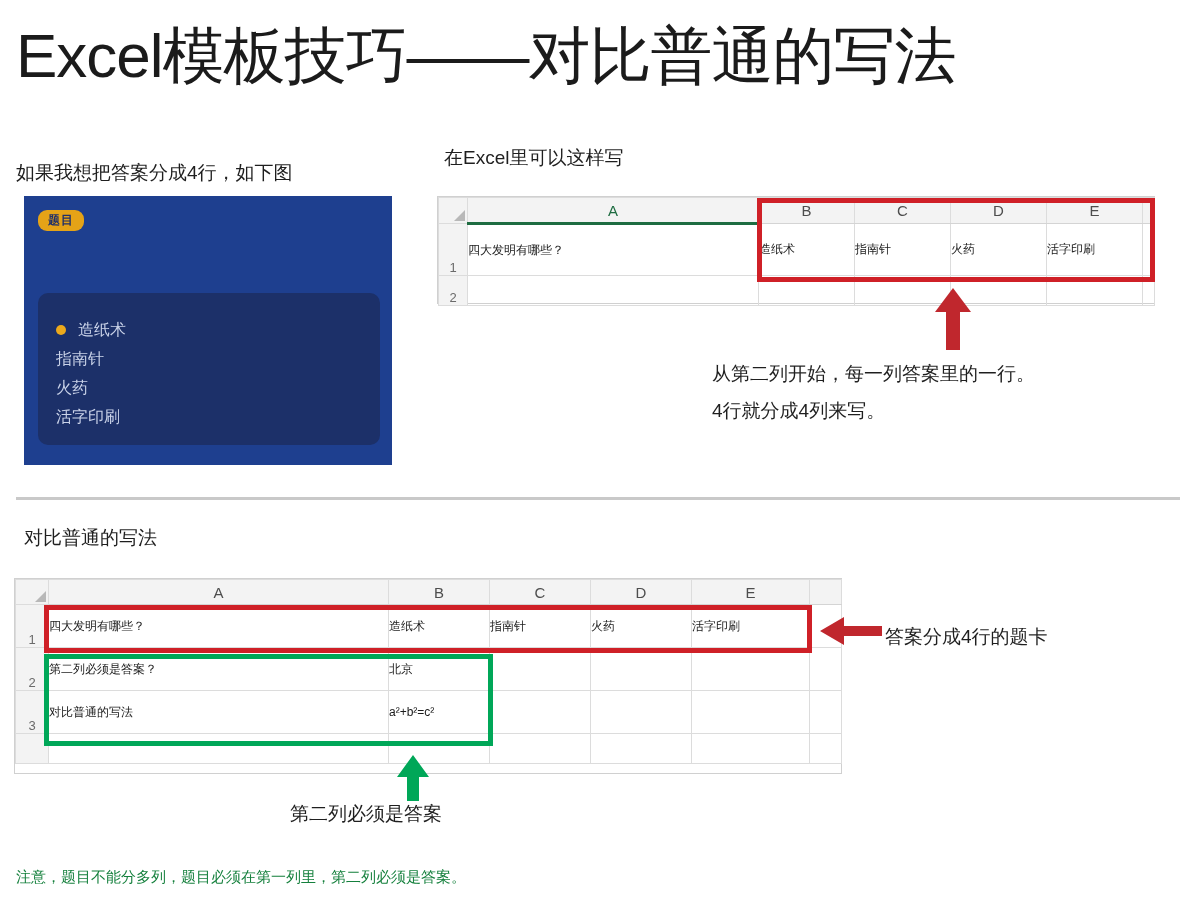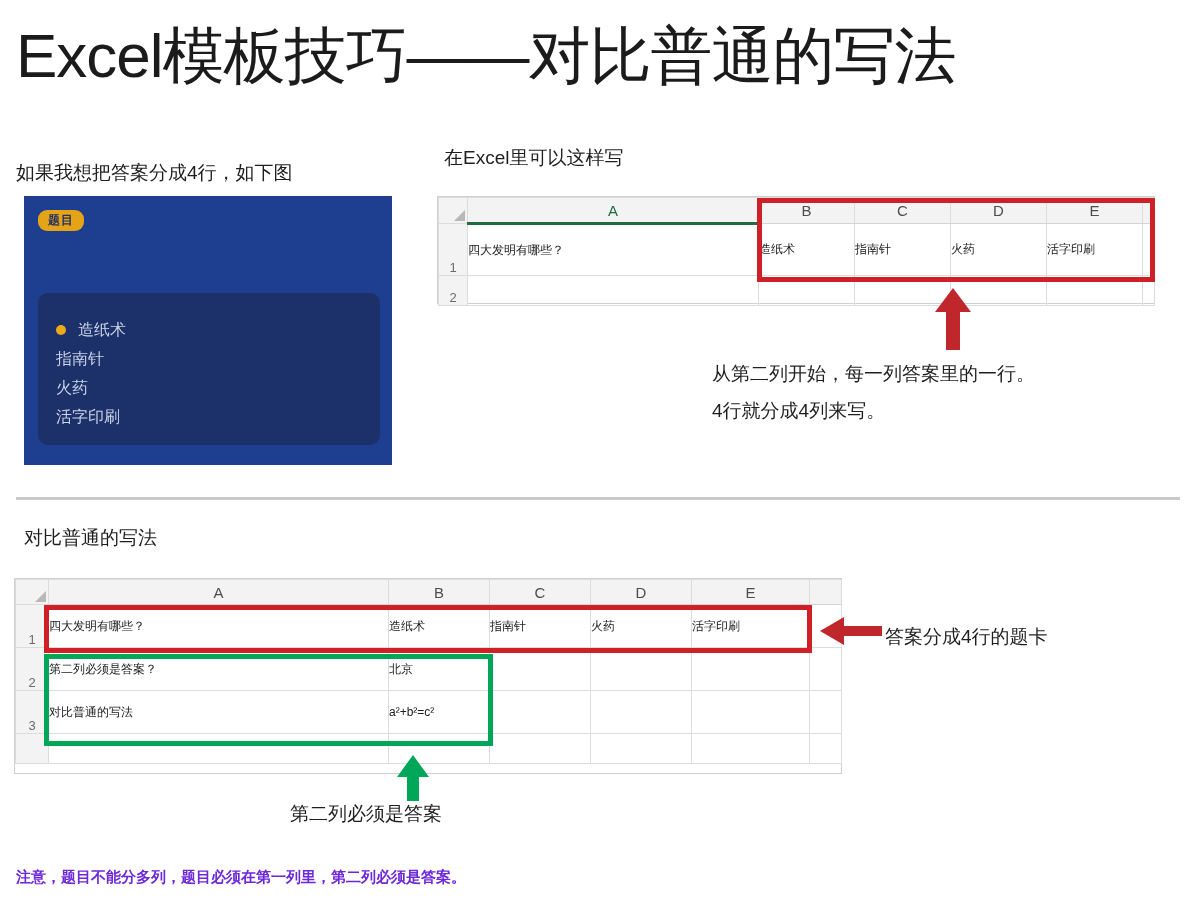--- a/index.html
+++ b/index.html
@@ -191,22 +191,22 @@
     height: 3px;
     background: #c9c9c9;
   }
 
   
   #warning {
     position: absolute;
     left: 16px;
     top: 868px;
     font-size: 15px;
-    font-weight: bold;
-    color: #6d28d9;
+    font-weight: normal;
+    color: #15803d;
     white-space: nowrap;
   }
 </style>
 </head>
 <body>
 
 <div id="page-title">Excel模板技巧——对比普通的写法</div>
 
 <div class="caption" id="caption-left">如果我想把答案分成4行，如下图</div>
 <div class="caption" id="caption-right">在Excel里可以这样写</div>

